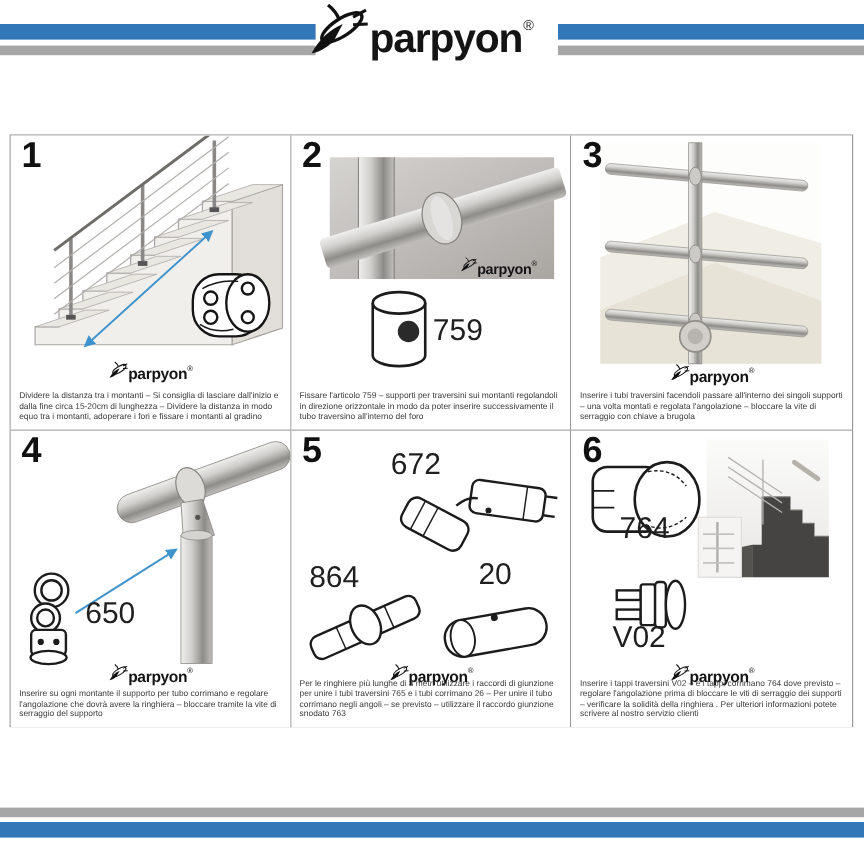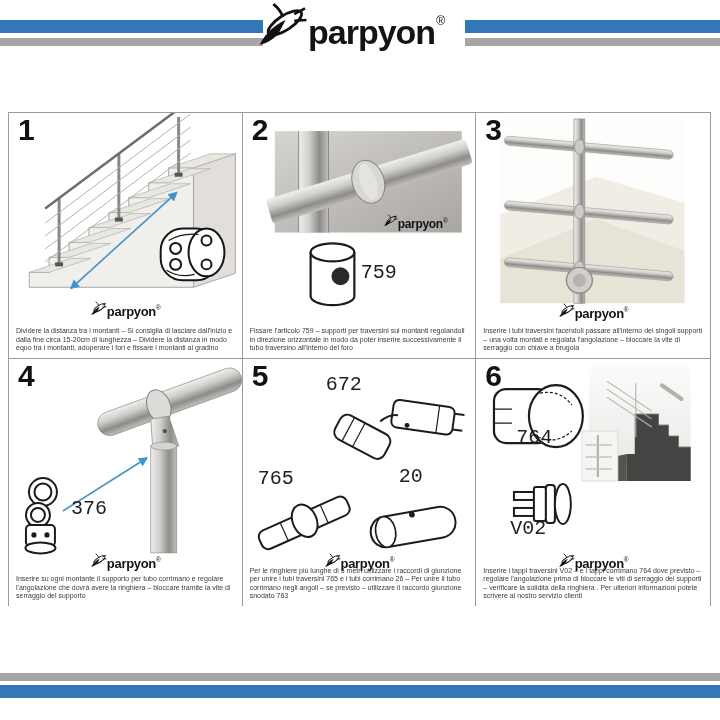--- a/index.html
+++ b/index.html
@@ -15,21 +15,21 @@
   .brandreg{font-size:12px;font-weight:400;color:#141414;margin-top:12px;margin-left:1px;}
   
   .grid{position:absolute;left:8px;top:112px;width:703px;height:494px;
         border:1px solid #9b9b9b;display:grid;
         grid-template-columns:1fr 1fr 1fr;grid-template-rows:246px 247px;box-sizing:border-box;}
   .cell{position:relative;box-sizing:border-box;overflow:hidden;background:#fff;}
   .cell.bR{border-right:1px solid #9b9b9b;}
   .cell.bB{border-bottom:1px solid #9b9b9b;}
   .pnum{position:absolute;top:2px;left:9px;font-size:30px;font-weight:700;color:#111;line-height:1;}
   .art{position:absolute;left:0;top:0;width:100%;height:100%;}
-  .partlabel{position:absolute;font-size:20px;font-weight:400;color:#1f1f1f;line-height:1;letter-spacing:0;font-family:Liberation Mono, monospace;}
+  .partlabel{position:absolute;font-size:25px;font-weight:400;color:#1f1f1f;line-height:1;letter-spacing:0;}
   .caption{position:absolute;left:7px;right:4px;bottom:6px;font-size:7px;line-height:1.18;color:#3a3a3a;}
   .logorow{position:absolute;left:0;right:0;display:flex;justify-content:center;}
   .minilogo{display:flex;align-items:flex-start;}
   .mbrand{font-weight:700;font-size:13px;letter-spacing:-0.3px;color:#141414;margin-top:4px;line-height:1;}
   .mreg{font-size:6.5px;color:#141414;margin-top:3px;}
   .watermark{position:absolute;left:140px;top:101px;}
 </style>
 </head>
 <body>
 
@@ -231,21 +231,21 @@
             <circle cx="24" cy="17" r="8.5"></circle>
           <circle cx="19" cy="40" r="12"></circle>
             <circle cx="19" cy="40" r="7"></circle>
           <rect x="7" y="50" width="29" height="21" rx="4"></rect>
           <ellipse cx="21.5" cy="73" rx="15" ry="5.5"></ellipse>
           <circle cx="15" cy="60" r="1.6" fill="#1c1c1c"></circle>
             <circle cx="28" cy="60" r="1.6" fill="#1c1c1c"></circle>
         </g>
       </g>
     </svg>
-    <div class="partlabel" style="left:62px;top:140px">376</div>
+    <div class="partlabel" style="left:62px;top:140px">650</div>
     <div class="pnum">4</div>
     <div class="logorow" style="bottom:36px">
       <div class="minilogo">
         <svg width="17" height="15" viewBox="0 0 36 32">
             <use href="#bird"></use>
           </svg>
         <span class="mbrand">parpyon</span>
         <span class="mreg">®</span>
       </div>
     </div>
@@ -278,21 +278,21 @@
       </g>
       <g stroke="#1c1c1c" fill="#fff">
         <g transform="rotate(-10 170 168)">
           <rect x="128" y="153" width="86" height="31" rx="15" stroke-width="2"></rect>
           <ellipse cx="143" cy="168.5" rx="10" ry="15.5" stroke-width="1.6"></ellipse>
           <circle cx="172" cy="156" r="2.4" fill="#1c1c1c"></circle>
         </g>
       </g>
     </svg>
     <div class="partlabel" style="left:83px;top:16px">672</div>
-    <div class="partlabel" style="left:15px;top:110px">765</div>
+    <div class="partlabel" style="left:15px;top:110px">864</div>
     <div class="partlabel" style="left:156px;top:108px">20</div>
     <div class="pnum">5</div>
     <div class="logorow" style="bottom:36px">
       <div class="minilogo">
         <svg width="17" height="15" viewBox="0 0 36 32">
             <use href="#bird"></use>
           </svg>
         <span class="mbrand">parpyon</span>
         <span class="mreg">®</span>
       </div>

